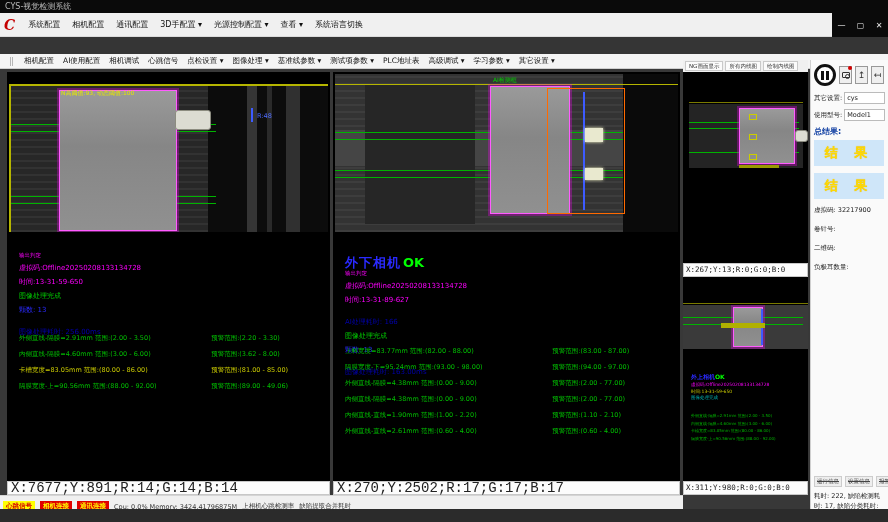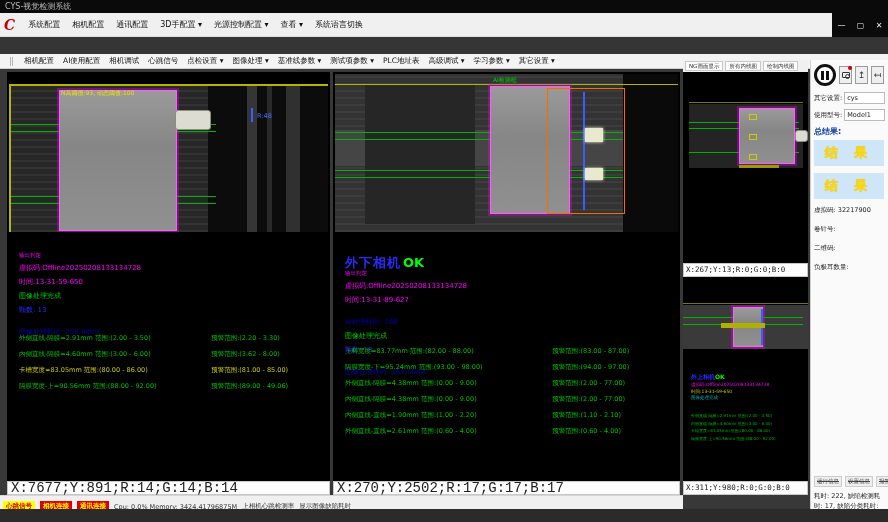--- a/index.html
+++ b/index.html
@@ -371,17 +371,17 @@
     </div>
     <div id="stats">耗时: 222, 缺陷检测耗时: 17, 缺陷分类耗时: 0, 缺陷提取合并耗时: 显示图像缺陷耗时 2025:02:08-13:31:59:650--cys--外上相机--图像处理耗时: 256.00ms</div>
   </div>
 
   <div class="abs" id="statusbar">
     <span class="badge yellow">心跳信号</span>
     <span class="badge red">相机连接</span>
     <span class="badge red">通讯连接</span>
     <span class="sb-text">Cpu: 0.0% Memory: 3424.41796875M</span>
     <span class="sb-text">上相机心跳检测率</span>
-    <span class="sb-text">显示图像缺陷耗时</span>
+    <span class="sb-text">缺陷提取合并耗时</span>
   </div>
 
   <div class="abs" id="bottomstrip"></div>
 </div>
 
 </body></html>

